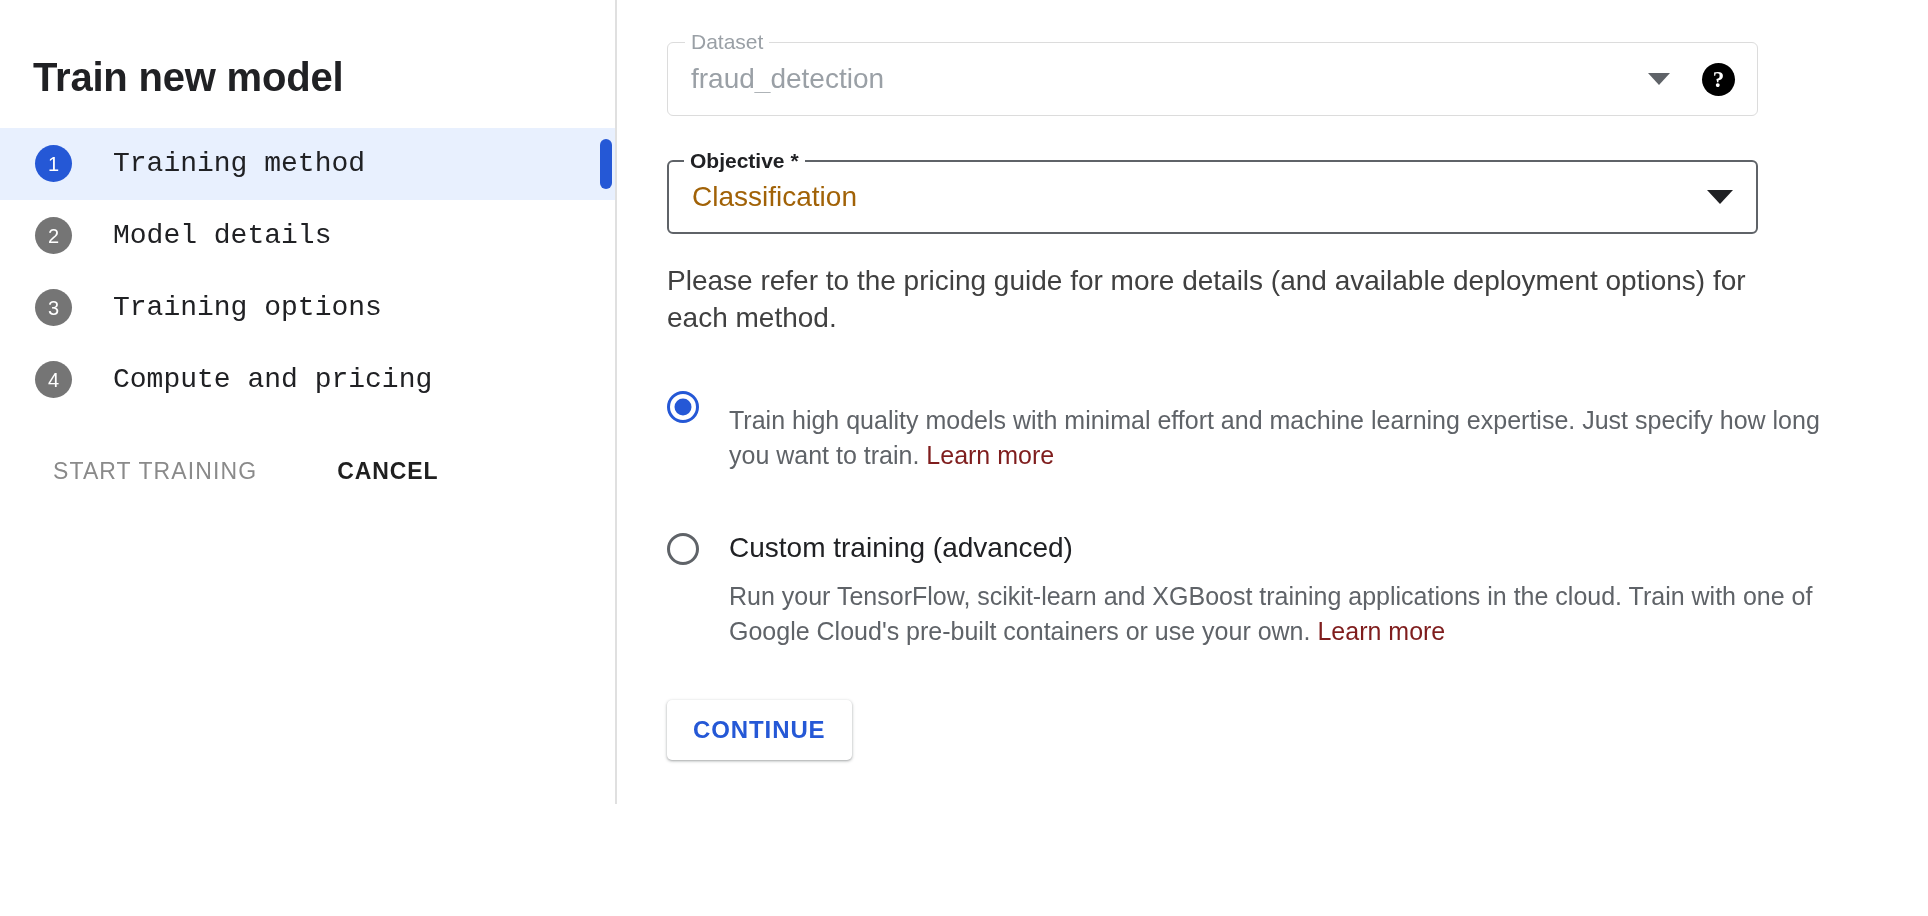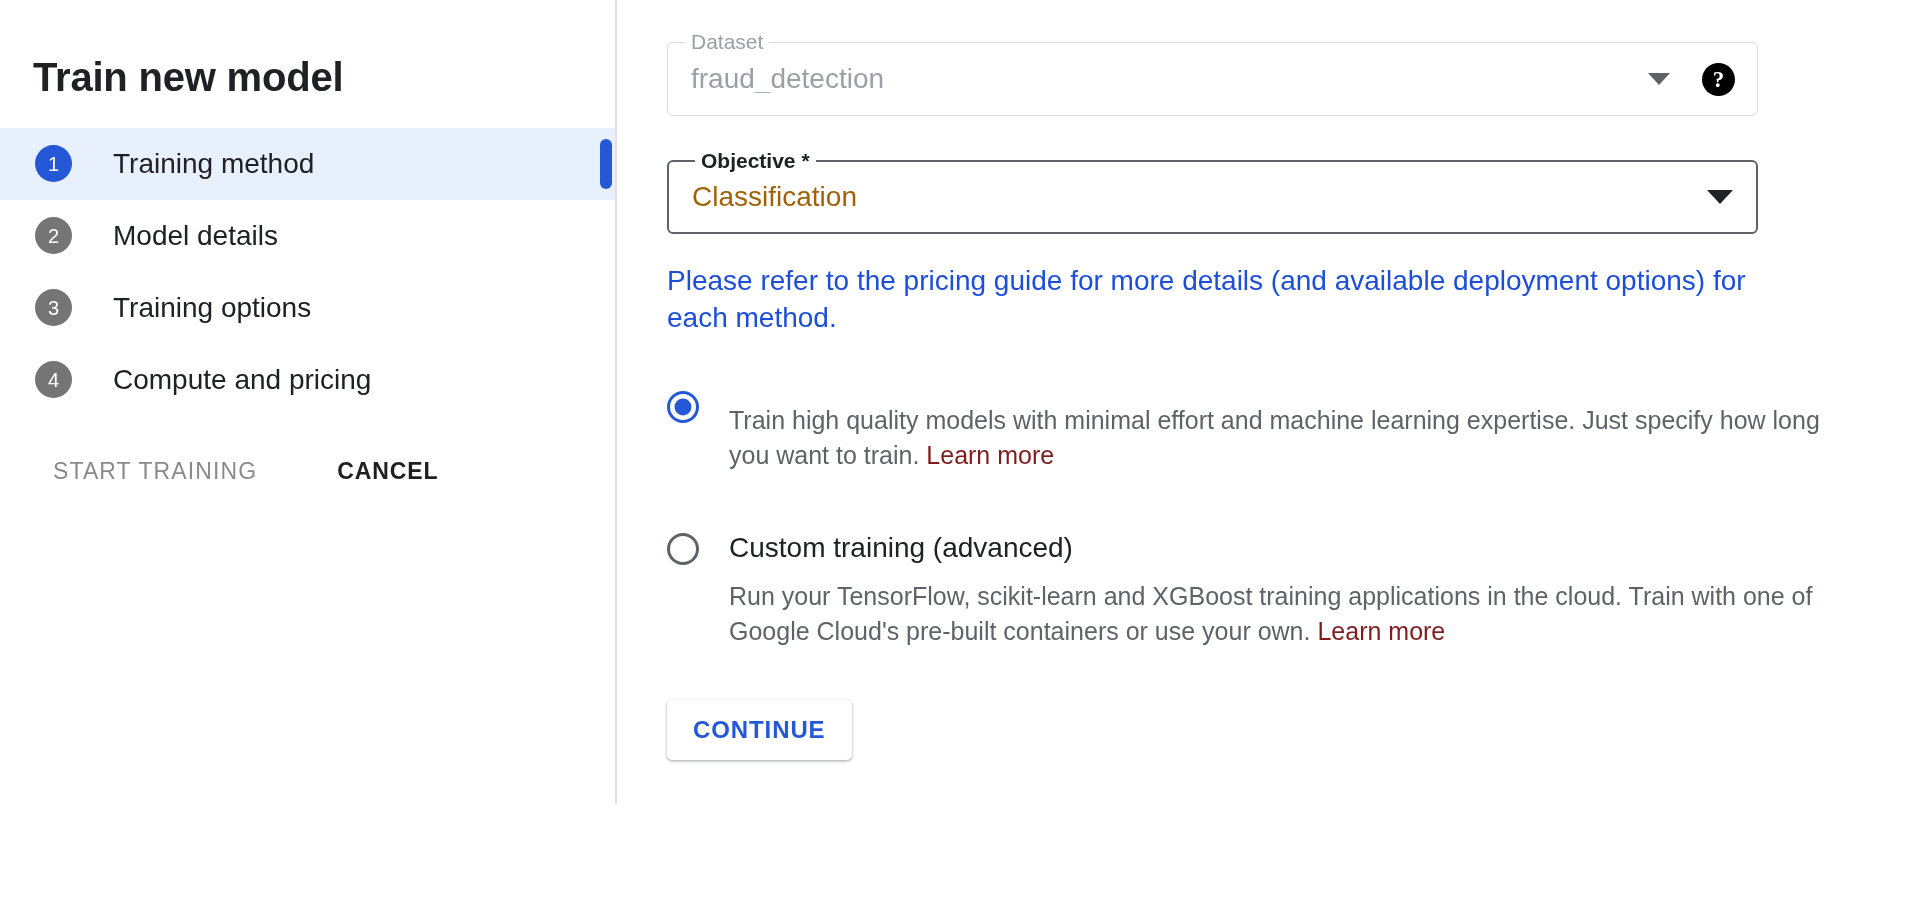--- a/index.html
+++ b/index.html
@@ -89,20 +89,21 @@
     background: #2558d6;
   }
 
   .step-label {
     margin-left: 41px;
     font-size: 28px;
     color: #202124;
     font-weight: 400;
     line-height: 1;
     white-space: nowrap;
+    font-family: Liberation Mono, monospace;
   }
 
   .sidebar-actions {
     display: flex;
     margin-top: 34px;
     padding-left: 47px;
   }
 
   .text-btn {
     background: none;
@@ -171,21 +172,21 @@
     font-size: 21px;
     color: #9aa0a6;
     line-height: 1;
     white-space: nowrap;
   }
 
   .outlined-field.focused .legend {
     color: #202124;
     font-weight: 700;
     font-size: 21px;
-    left: 26px;
+    left: 15px;
   }
 
   .field-value {
     font-size: 28px;
     color: #9aa0a6;
     padding-left: 23px;
     line-height: 1;
     flex: 1;
     white-space: nowrap;
     overflow: hidden;
@@ -228,21 +229,21 @@
     cursor: pointer;
     line-height: 1;
     font-family: "Liberation Serif", serif;
   }
 
   .field-gap { height: 44px; }
 
   
   .intro-text {
     font-size: 28px;
-    color: #1d4ed8;
+    color: #404040;
     line-height: 1.33;
     width: 1130px;
   }
 
   
   .options { margin-top: 50px; }
 
   .option { display: flex; margin-bottom: 0; }
 
   .radio {

